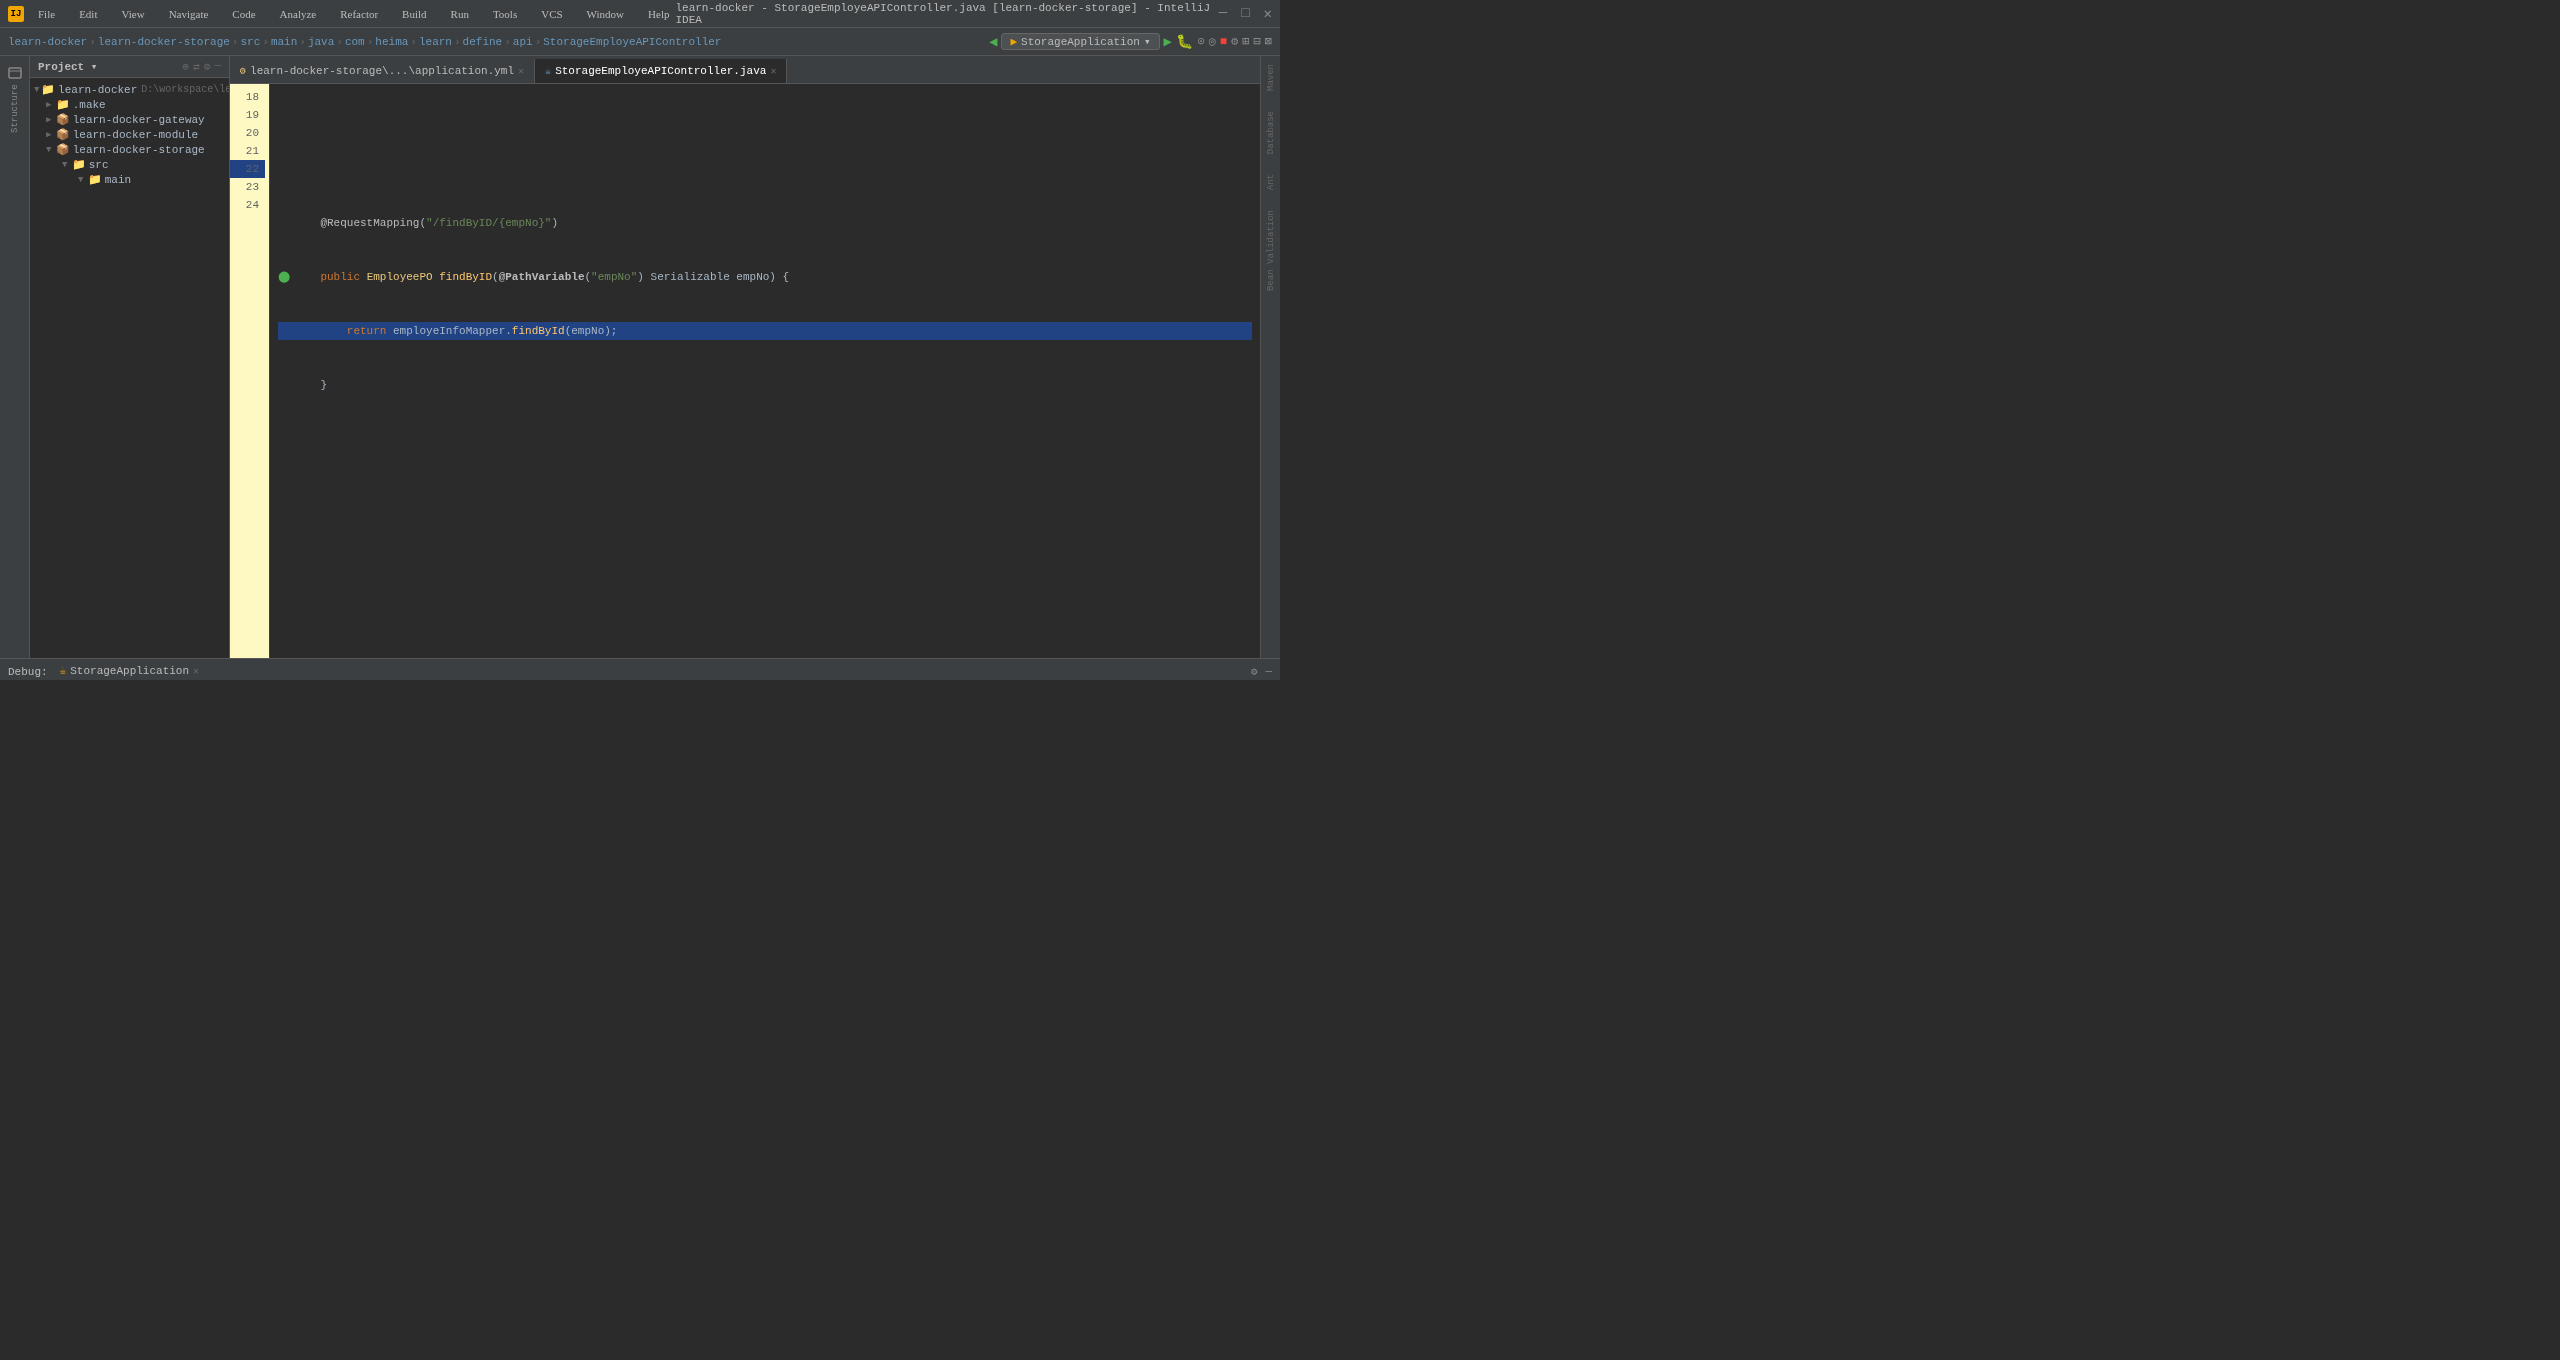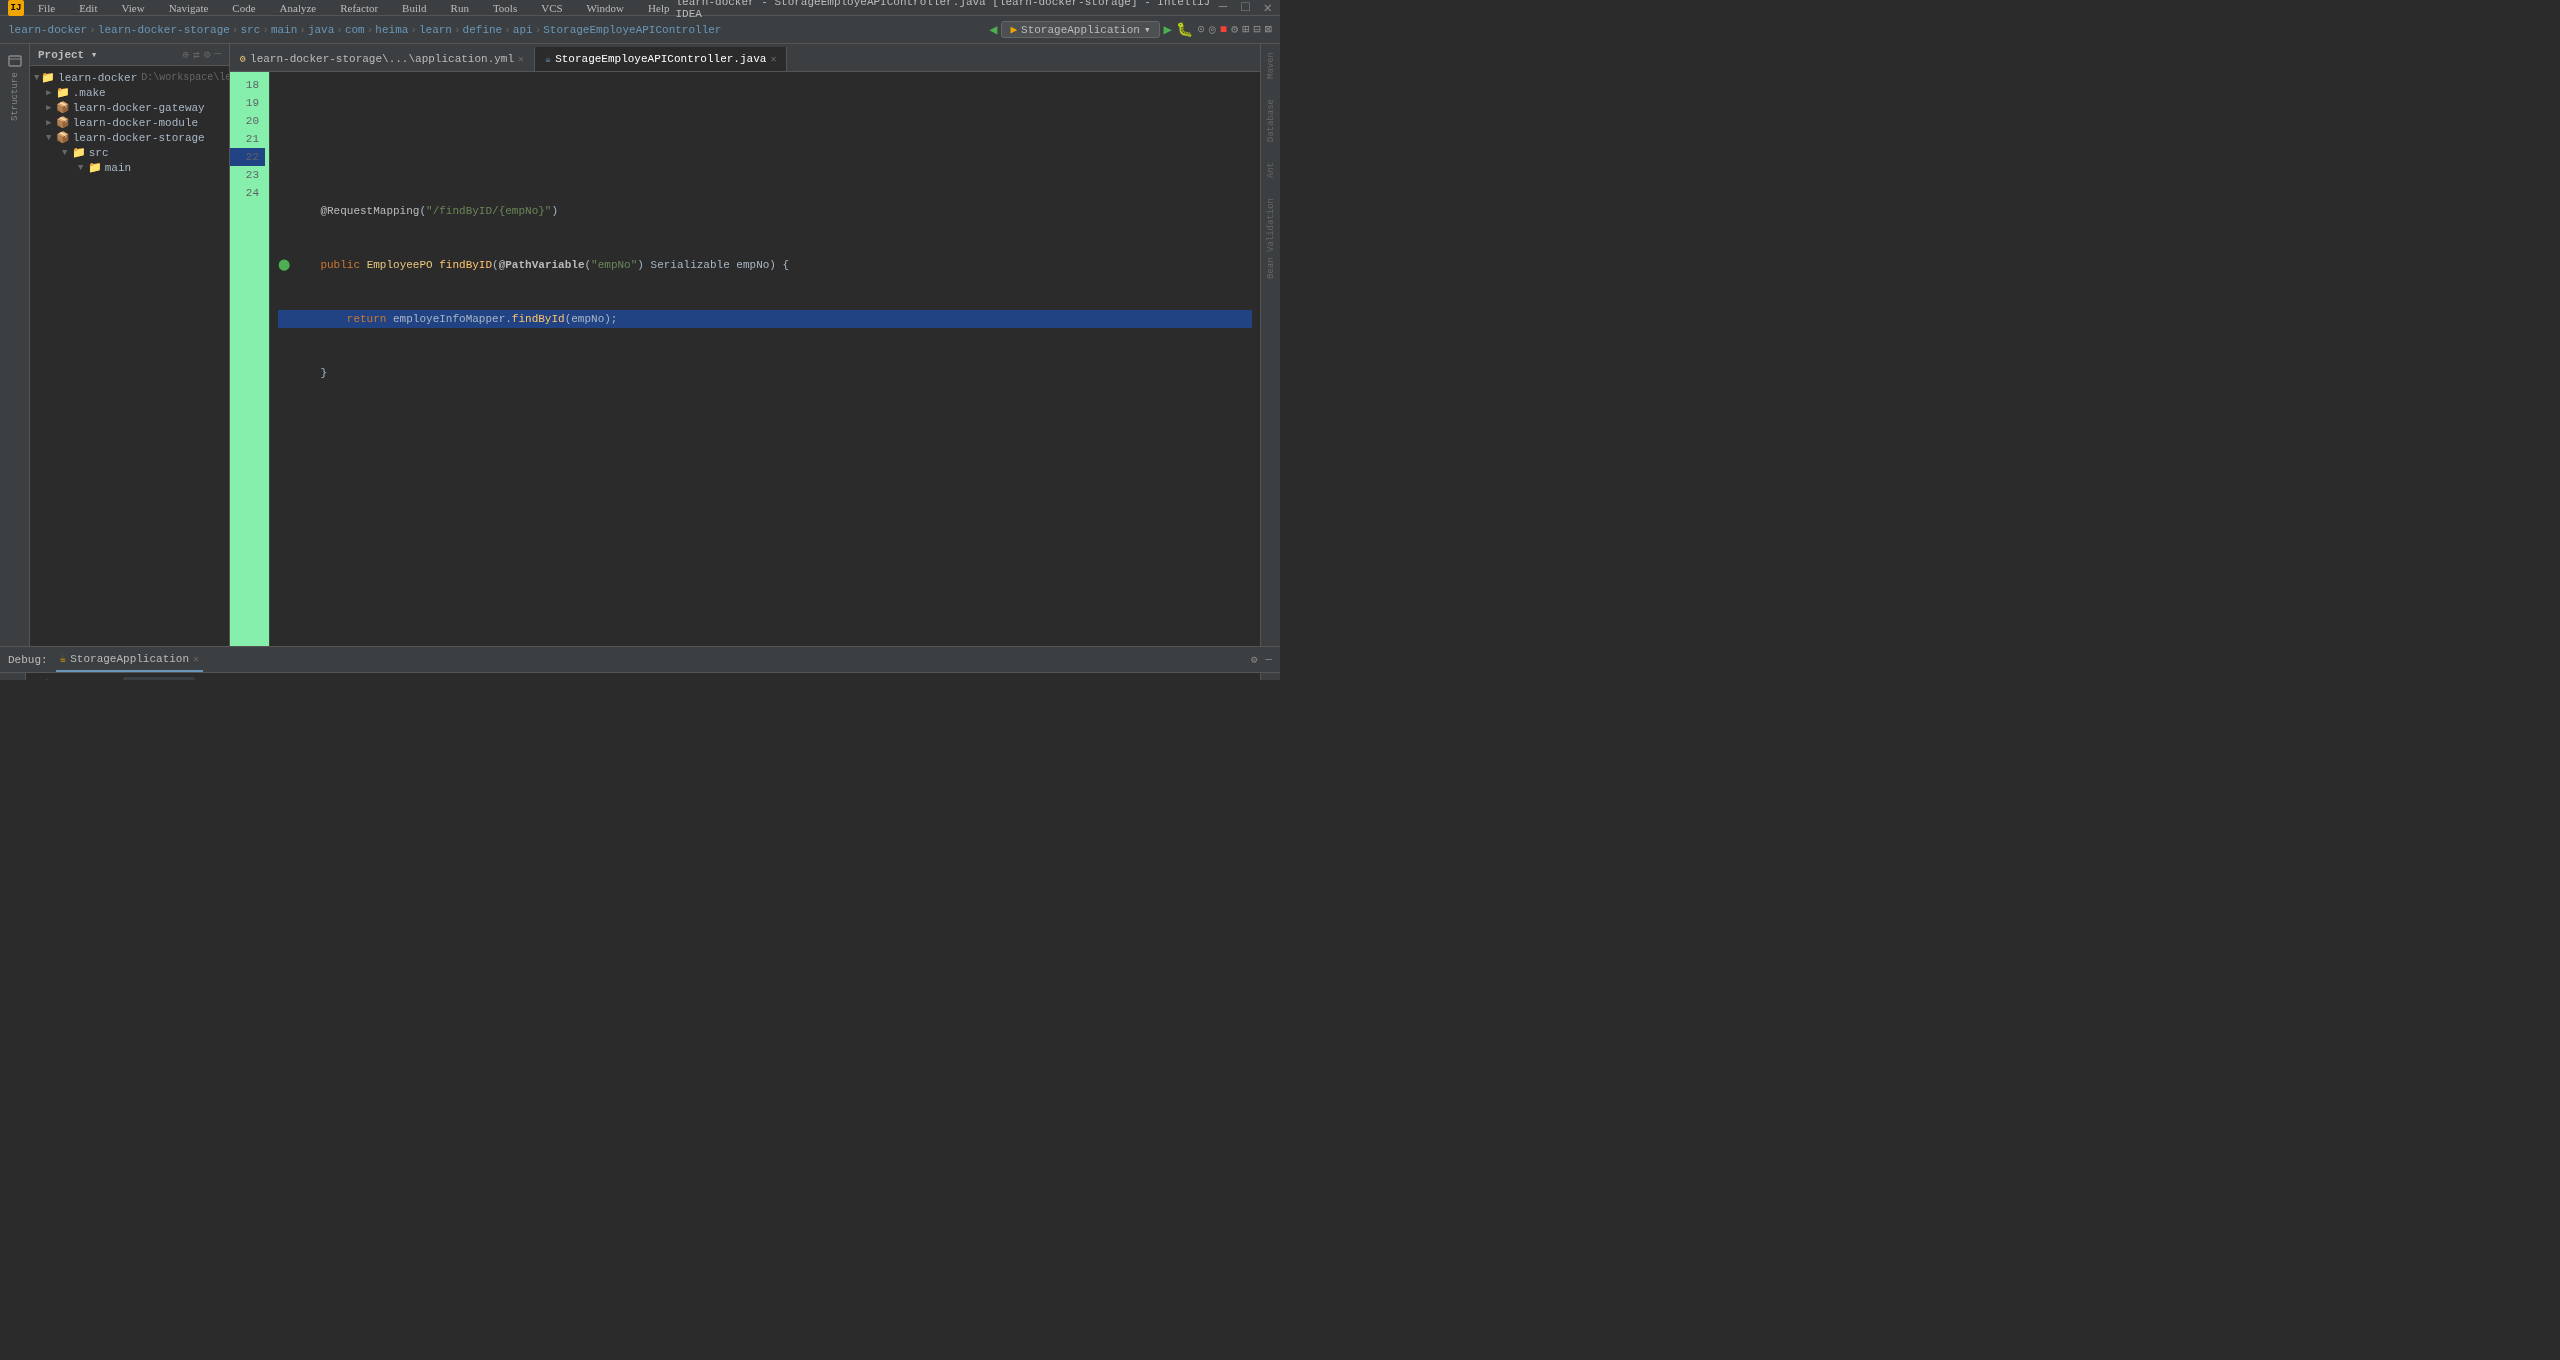--- a/index.html
+++ b/index.html
@@ -12,21 +12,21 @@
       height: 680px;
       overflow: hidden;
       transform-origin: top left;
     }
 
     
     #title-bar {
       display: flex;
       align-items: center;
       background: #3c3f41;
-      height: 16px;
+      height: 28px;
       padding: 0 8px;
       border-bottom: 1px solid #555;
       justify-content: space-between;
     }
     #title-bar .title-left {
       display: flex;
       align-items: center;
       gap: 8px;
     }
     #title-bar .app-icon {
@@ -231,21 +231,21 @@
     }
 
     
     #code-area {
       flex: 1;
       overflow: hidden;
       display: flex;
     }
     #line-numbers {
       width: 40px;
-      background: #86efac;
+      background: #fef9c3;
       color: #606366;
       font-size: 11px;
       line-height: 18px;
       padding: 4px 4px 4px 0;
       text-align: right;
       border-right: 1px solid #3d3f41;
       overflow: hidden;
     }
     #line-numbers .line-num {
       padding-right: 6px;

